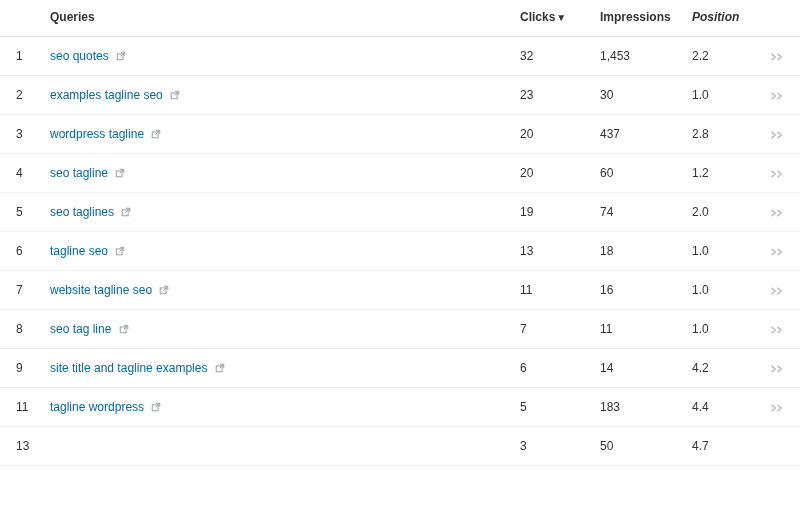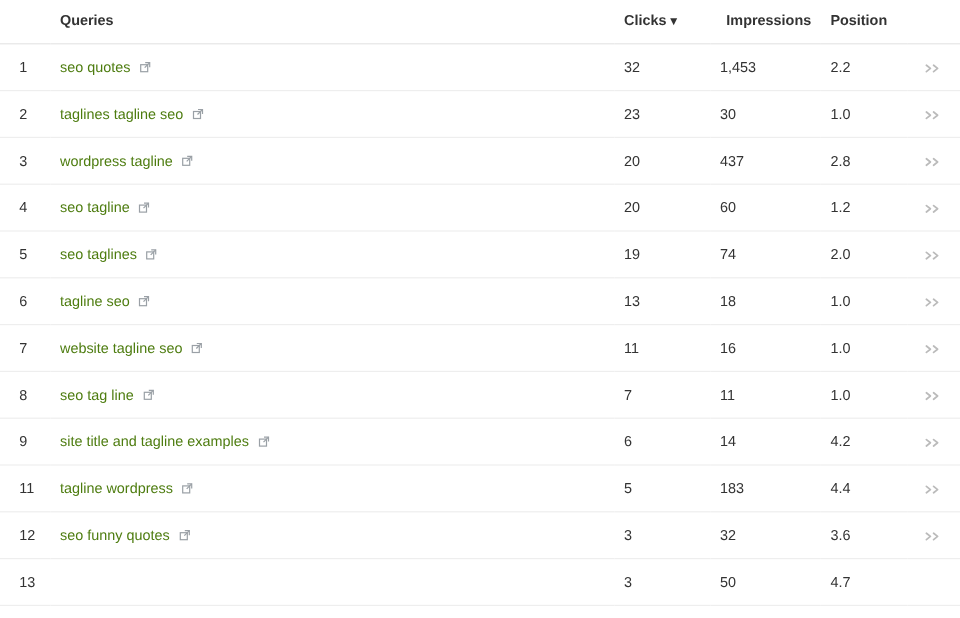--- a/index.html
+++ b/index.html
@@ -19,38 +19,38 @@
       font-weight: bold;
       font-size: 12px;
       color: #333;
       padding: 10px 8px 12px 8px;
       border-bottom: 1px solid #e5e5e5;
       margin-top: 43px;
     }
     thead th.col-num { width: 42px; padding-left: 16px; }
     thead th.col-query { width: auto; }
     thead th.col-clicks { width: 80px; }
-    thead th.col-impressions { width: 92px; text-align: right; }
-    thead th.col-position { width: 72px; }
+    thead th.col-impressions { width: 92px; }
+    thead th.col-position { width: 72px; font-style: italic; }
     thead th.col-expand { width: 44px; }
     tbody tr {
       border-bottom: 1px solid #eee;
     }
     tbody td {
       padding: 12px 8px;
       vertical-align: middle;
       font-size: 12px;
       color: #333;
     }
     td.col-num {
       padding-left: 16px;
       color: #333;
     }
     .query-link {
-      color: #4d7c0f;
+      color: #0369a1;
       text-decoration: none;
       cursor: pointer;
     }
     .ext-icon {
       display: inline-block;
       vertical-align: middle;
       margin-left: 4px;
       position: relative;
       top: -1px;
     }
@@ -112,21 +112,21 @@
       <svg viewBox="0 0 24 12" fill="none" stroke="#bbb" stroke-width="2.2" stroke-linecap="round" stroke-linejoin="round">
         <path d="M3 2 L8 6 L3 10"></path>
         <path d="M12 2 L17 6 L12 10"></path>
       </svg>
     </td>
   </tr>
 
   <tr>
     <td class="col-num">2</td>
     <td class="col-query">
-      <a class="query-link">taglines tagline seo</a>
+      <a class="query-link">examples tagline seo</a>
       <span class="ext-icon">
         <svg viewBox="0 0 12 12" fill="none" stroke="#9aa0a6" stroke-width="1.2">
           <rect x="1.5" y="3.5" width="7" height="7"></rect>
           <path d="M6 1.5 H10.5 V6"></path>
           <path d="M10.5 1.5 L5.5 6.5"></path>
         </svg>
       </span>
     </td>
     <td class="col-clicks">23</td>
     <td class="col-impressions">30</td>
@@ -317,42 +317,20 @@
     <td class="col-impressions">183</td>
     <td class="col-position">4.4</td>
     <td class="col-expand chevrons">
       <svg viewBox="0 0 24 12" fill="none" stroke="#bbb" stroke-width="2.2" stroke-linecap="round" stroke-linejoin="round">
         <path d="M3 2 L8 6 L3 10"></path>
         <path d="M12 2 L17 6 L12 10"></path>
       </svg>
     </td>
   </tr>
 
-  <tr>
-    <td class="col-num">12</td>
-    <td class="col-query">
-      <a class="query-link">seo funny quotes</a>
-      <span class="ext-icon">
-        <svg viewBox="0 0 12 12" fill="none" stroke="#9aa0a6" stroke-width="1.2">
-          <rect x="1.5" y="3.5" width="7" height="7"></rect>
-          <path d="M6 1.5 H10.5 V6"></path>
-          <path d="M10.5 1.5 L5.5 6.5"></path>
-        </svg>
-      </span>
-    </td>
-    <td class="col-clicks">3</td>
-    <td class="col-impressions">32</td>
-    <td class="col-position">3.6</td>
-    <td class="col-expand chevrons">
-      <svg viewBox="0 0 24 12" fill="none" stroke="#bbb" stroke-width="2.2" stroke-linecap="round" stroke-linejoin="round">
-        <path d="M3 2 L8 6 L3 10"></path>
-        <path d="M12 2 L17 6 L12 10"></path>
-      </svg>
-    </td>
-  </tr>
 
   <tr>
     <td class="col-num">13</td>
     <td class="col-query">
       
       
     </td>
     <td class="col-clicks">3</td>
     <td class="col-impressions">50</td>
     <td class="col-position">4.7</td>

